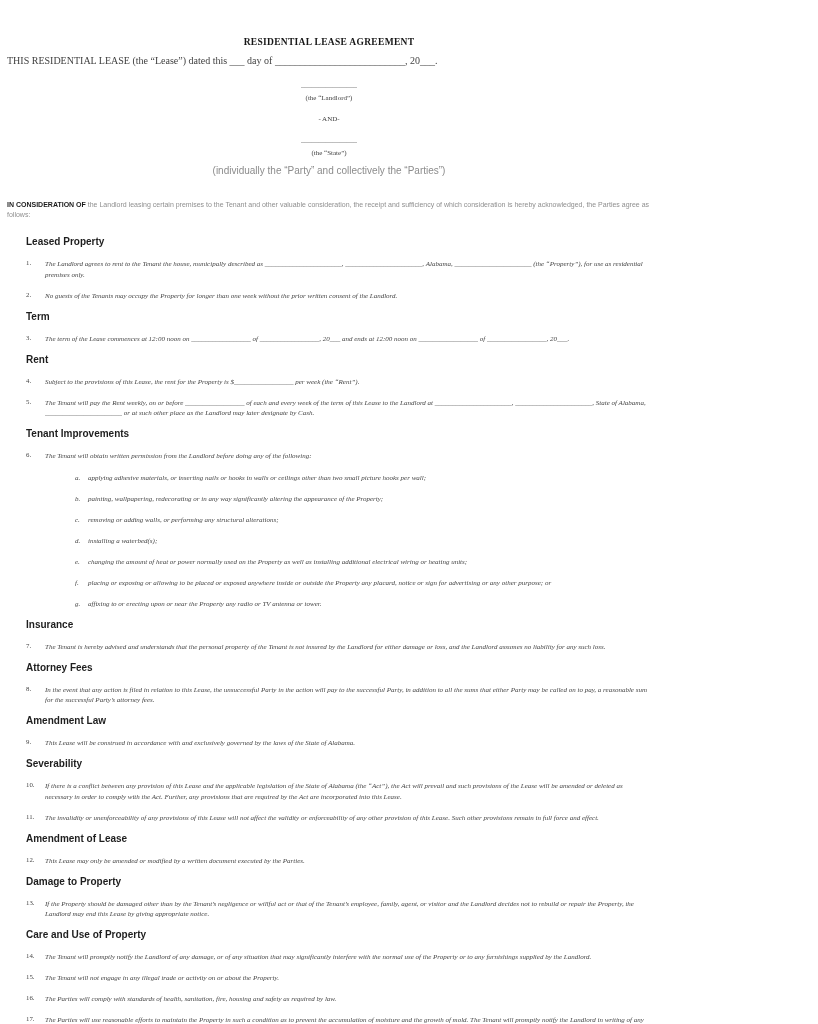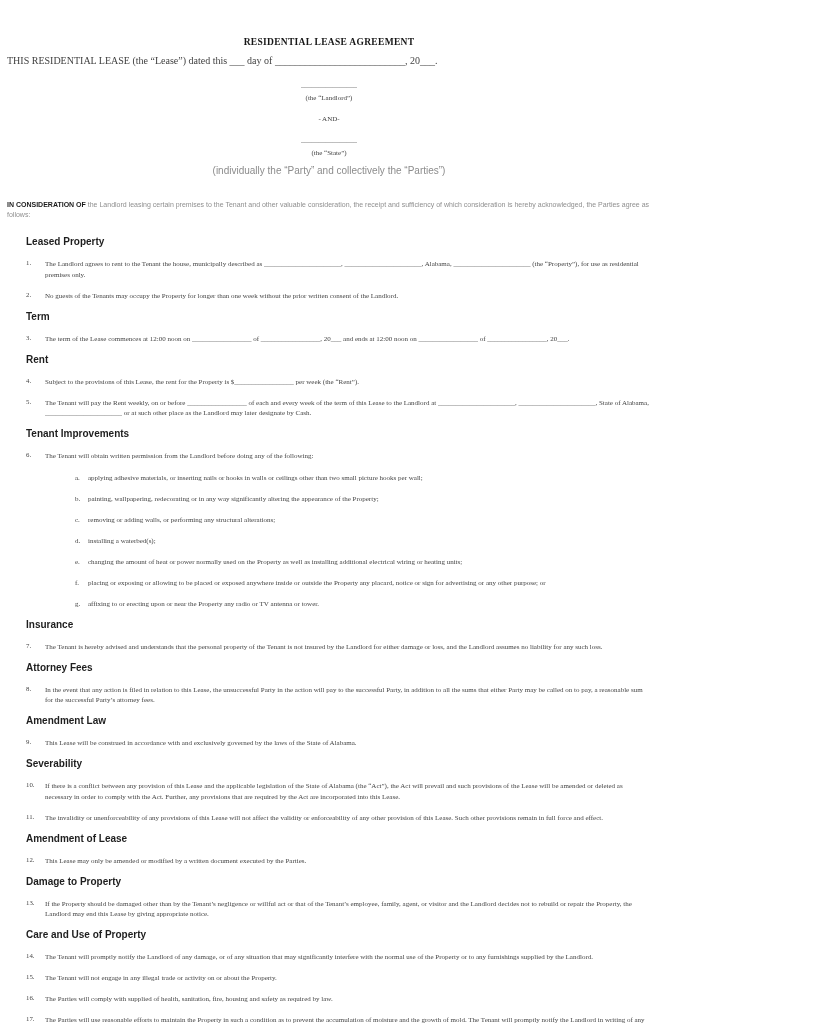--- a/index.html
+++ b/index.html
@@ -87,21 +87,21 @@
     line-height: 10.5px;
     margin-bottom: 10.5px;
   }
   .clause-num {
     flex: none;
     width: 19px;
     font-size: 6.8px;
     position: relative;
     top: -1px;
   }
-  .clause-text { flex: 1; }
+  .clause-text { flex: 1; font-style: italic; }
   .subclauses { margin-top: 11px; margin-left: 30px; }
   .subclause {
     display: flex;
     align-items: flex-start;
     margin-bottom: 10.5px;
   }
   .subclause:last-child { margin-bottom: 0; }
   .subclause-letter { flex: none; width: 13px; }
   .subclause-text { flex: 1; }
 </style>
@@ -245,21 +245,21 @@
         <div class="clause">
           <span class="clause-num">14.</span>
           <span class="clause-text">The Tenant will promptly notify the Landlord of any damage, or of any situation that may significantly interfere with the normal use of the Property or to any furnishings supplied by the Landlord.</span>
         </div>
         <div class="clause">
           <span class="clause-num">15.</span>
           <span class="clause-text">The Tenant will not engage in any illegal trade or activity on or about the Property.</span>
         </div>
         <div class="clause">
           <span class="clause-num">16.</span>
-          <span class="clause-text">The Parties will comply with supplied of health, sanitation, fire, housing and safety as required by law.</span>
+          <span class="clause-text">The Parties will comply with standards of health, sanitation, fire, housing and safety as required by law.</span>
         </div>
         <div class="clause">
           <span class="clause-num">17.</span>
           <span class="clause-text">The Parties will use reasonable efforts to maintain the Property in such a condition as to prevent the accumulation of moisture and the growth of mold. The Tenant will promptly notify the Landlord in writing of any moisture accumulation that occurs or of any visible evidence of mold discovered by the Tenant. The Landlord will promptly respond to any such written notices from the Tenant.</span>
         </div>
       </div>
     </div>
 
 </div>
 

